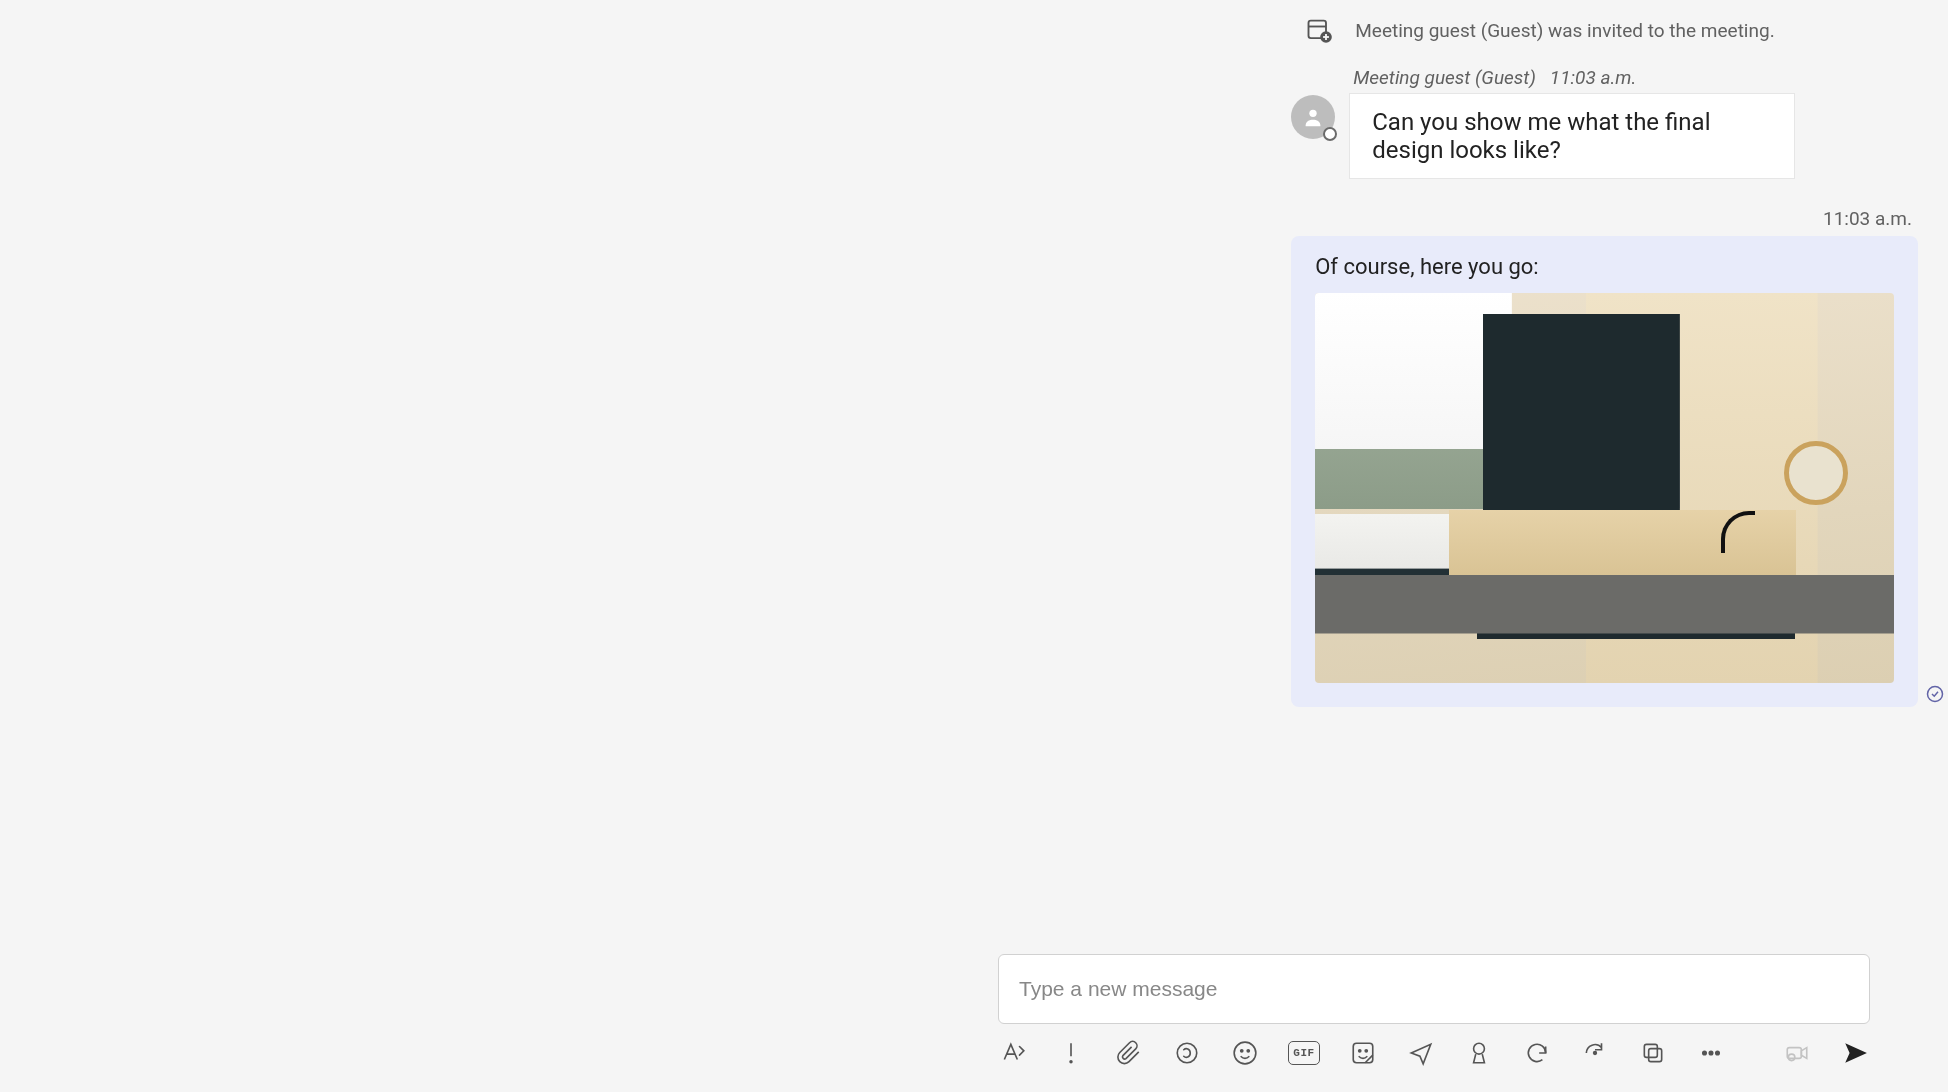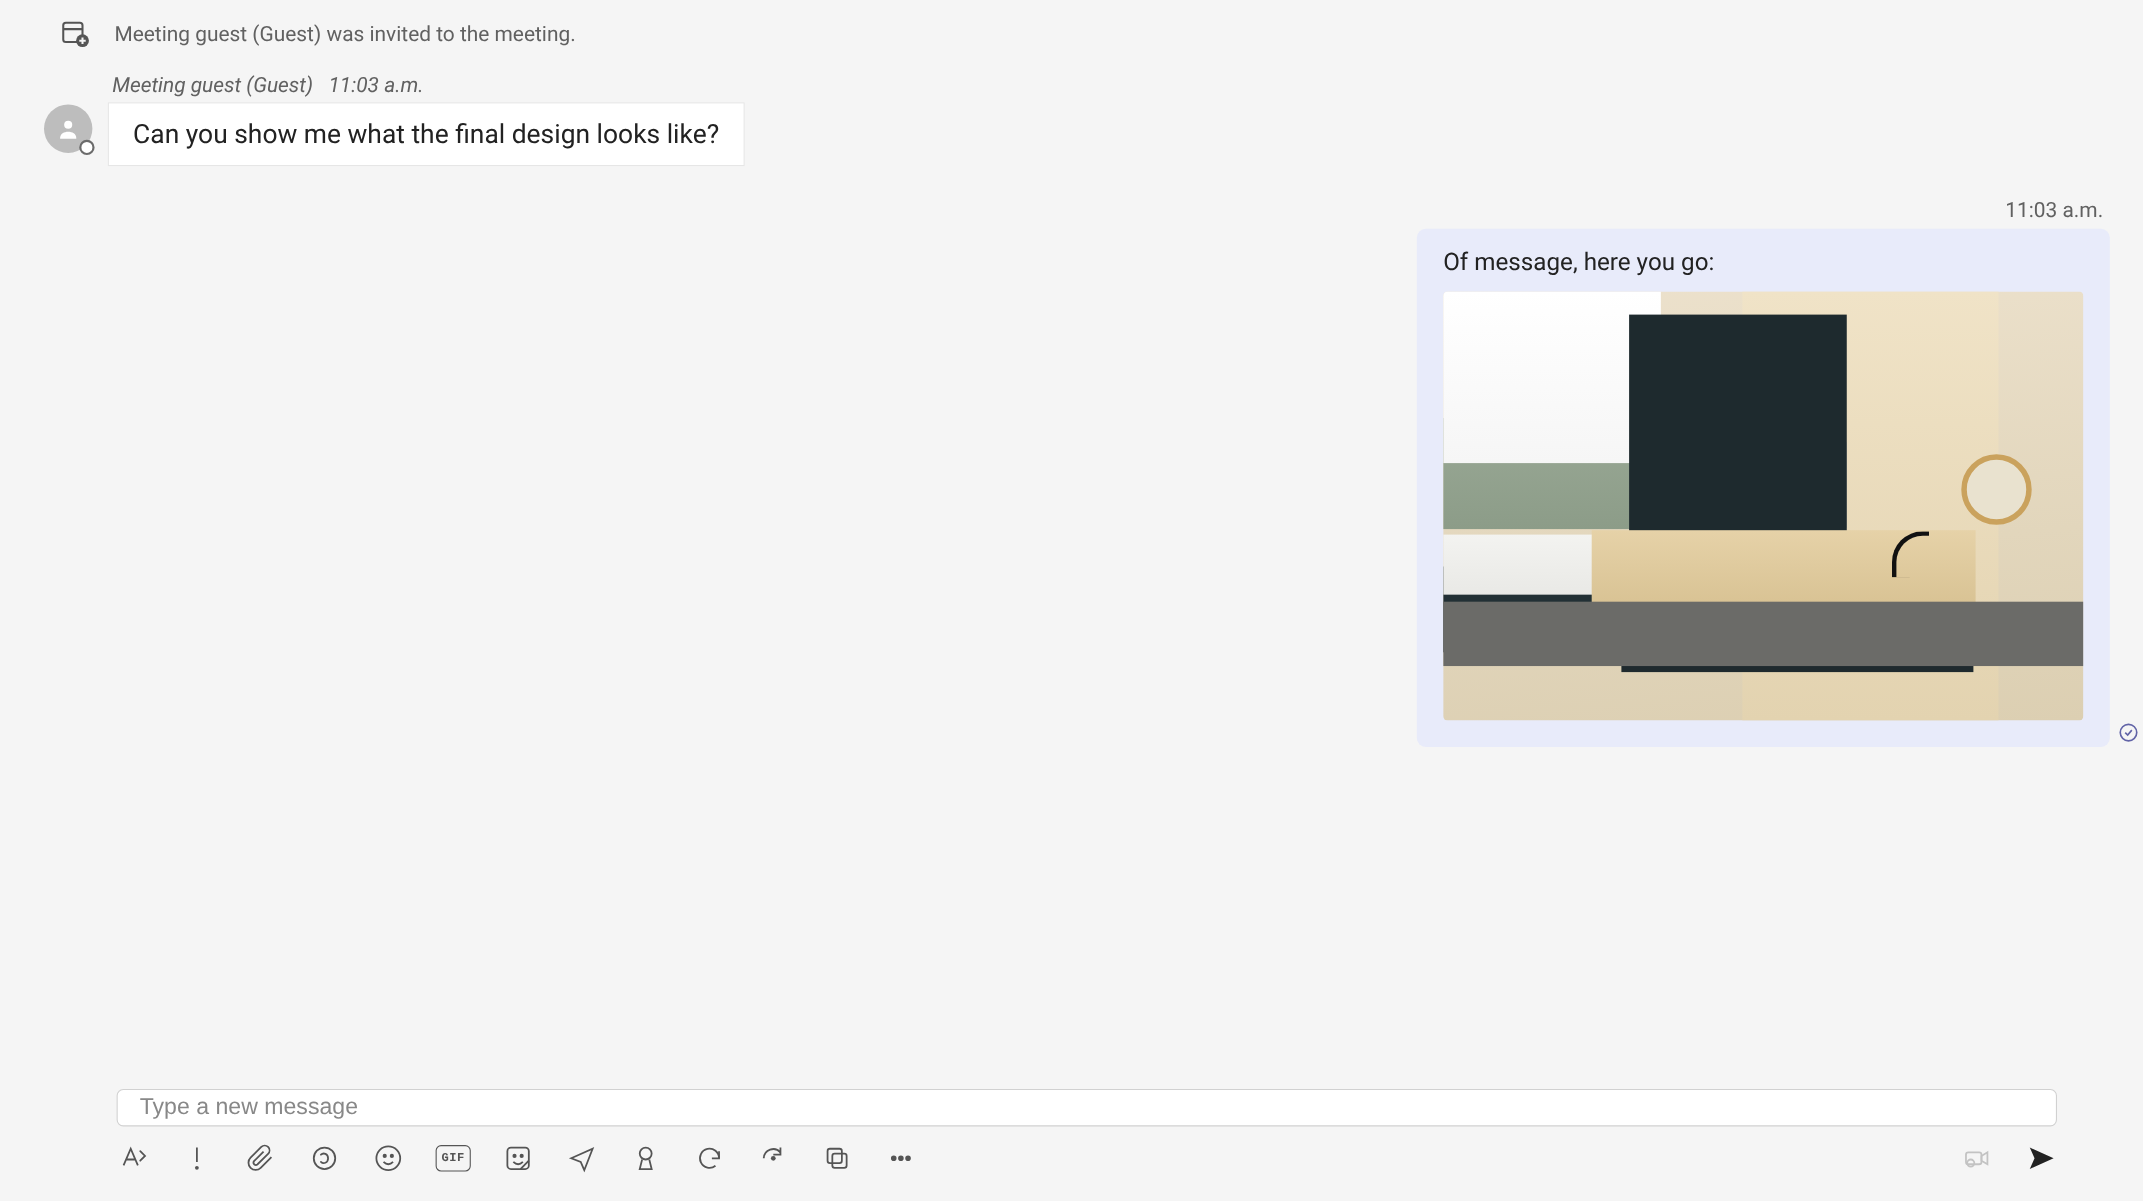--- a/index.html
+++ b/index.html
@@ -9,20 +9,21 @@
     background: #f5f5f5;
     color: #252525;
     font-size: 19px;
     overflow: hidden;
   }
   .chat-container {
     display: flex;
     flex-direction: column;
     height: 100vh;
     width: 100%;
+    align-items: flex-end;
   }
   .messages {
     flex: 1;
     padding: 10px 20px 10px 40px;
     overflow-y: auto;
   }
   
   .system-row {
     display: flex;
     align-items: center;
@@ -171,21 +172,21 @@
 
   
   .compose-area {
     padding: 0 78px 24px 106px;
   }
   .compose-box {
     width: 100%;
     border: 1px solid #d1d1d1;
     border-radius: 6px;
     background: #fff;
-    padding: 4px 20px;
+    padding: 22px 20px;
     font-size: 21px;
     color: #a0a0a0;
   }
   .compose-box input {
     width: 100%;
     border: none;
     outline: none;
     font-size: 21px;
     background: transparent;
     color: #222;
@@ -254,21 +255,21 @@
         <span class="presence"></span>
       </div>
       <div class="bubble-guest">
         <span>Can you show me what the final design looks like?</span>
       </div>
     </div>
 
     <div class="self-block">
       <div class="self-time">11:03 a.m.</div>
       <div class="bubble-self">
-        <div class="text">Of message, here you go:</div>
+        <div class="text">Of course, here you go:</div>
         <div class="attachment">
           <div class="kitchen">
             <div class="mirror"></div>
             <div class="faucet"></div>
           </div>
         </div>
         <span class="read-receipt">
           <svg viewBox="0 0 24 24" fill="none" stroke="currentColor" stroke-width="2">
             <circle cx="12" cy="12" r="10"></circle>
             <path d="M8 12l3 3 5-6"></path>

